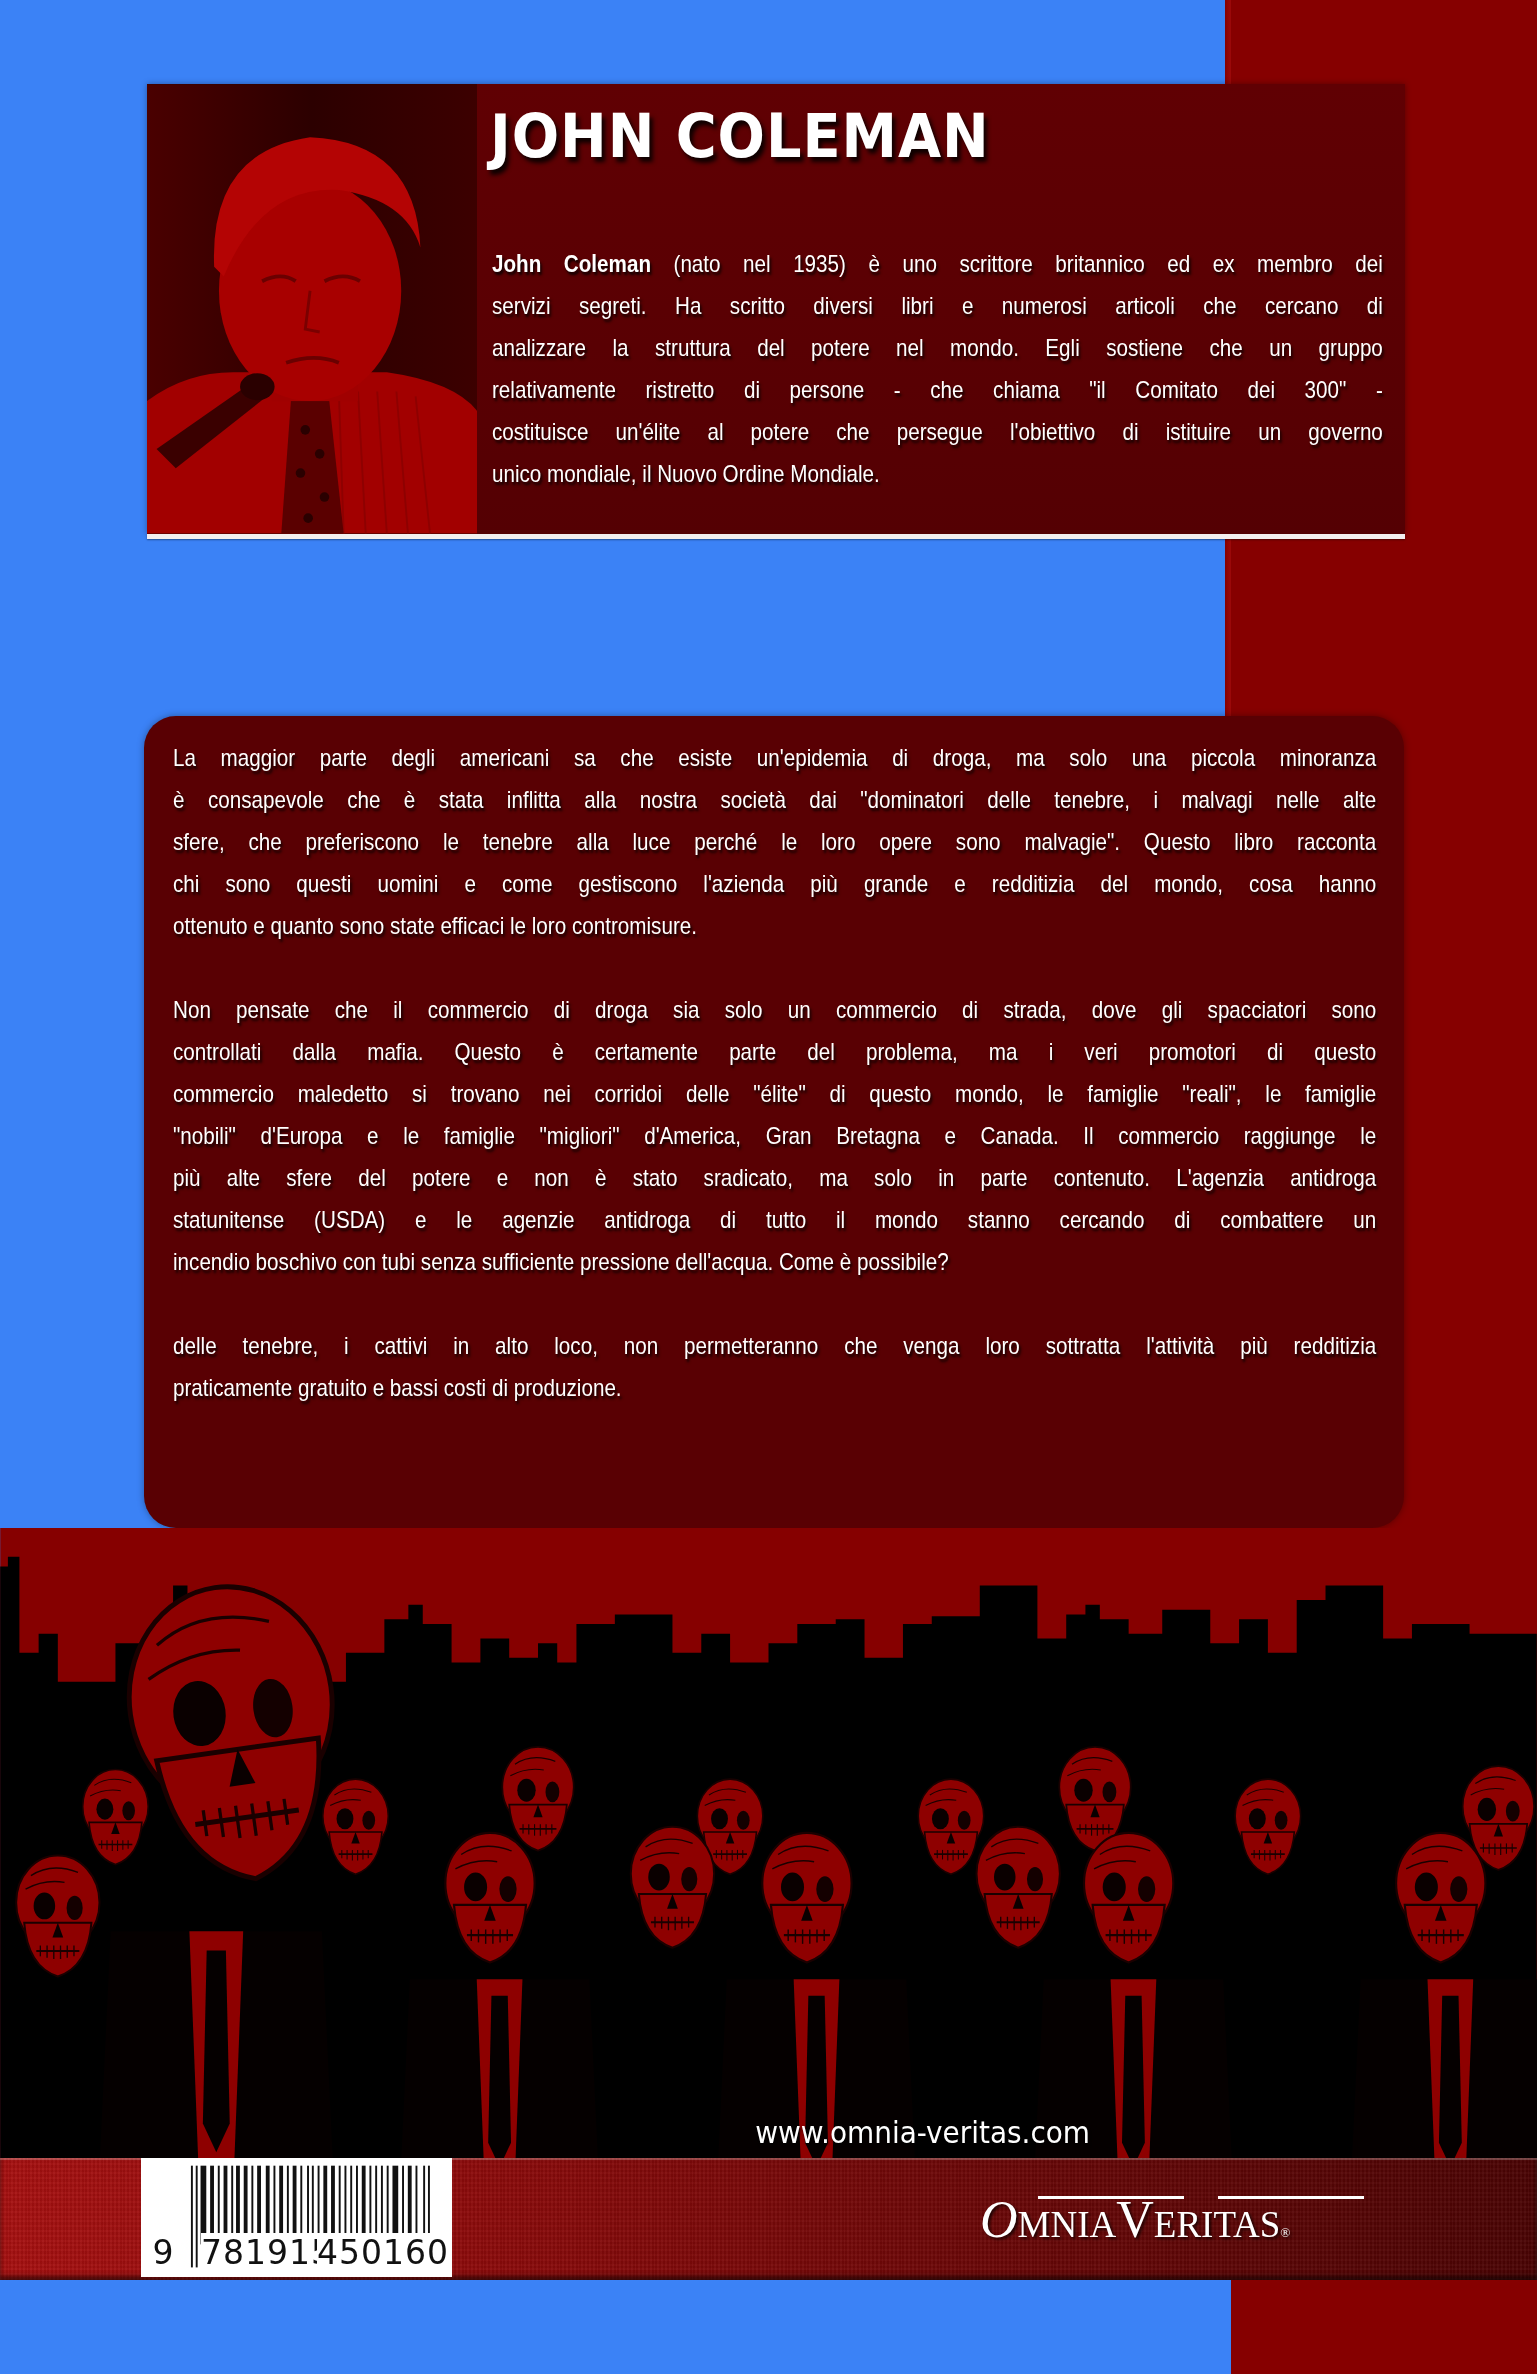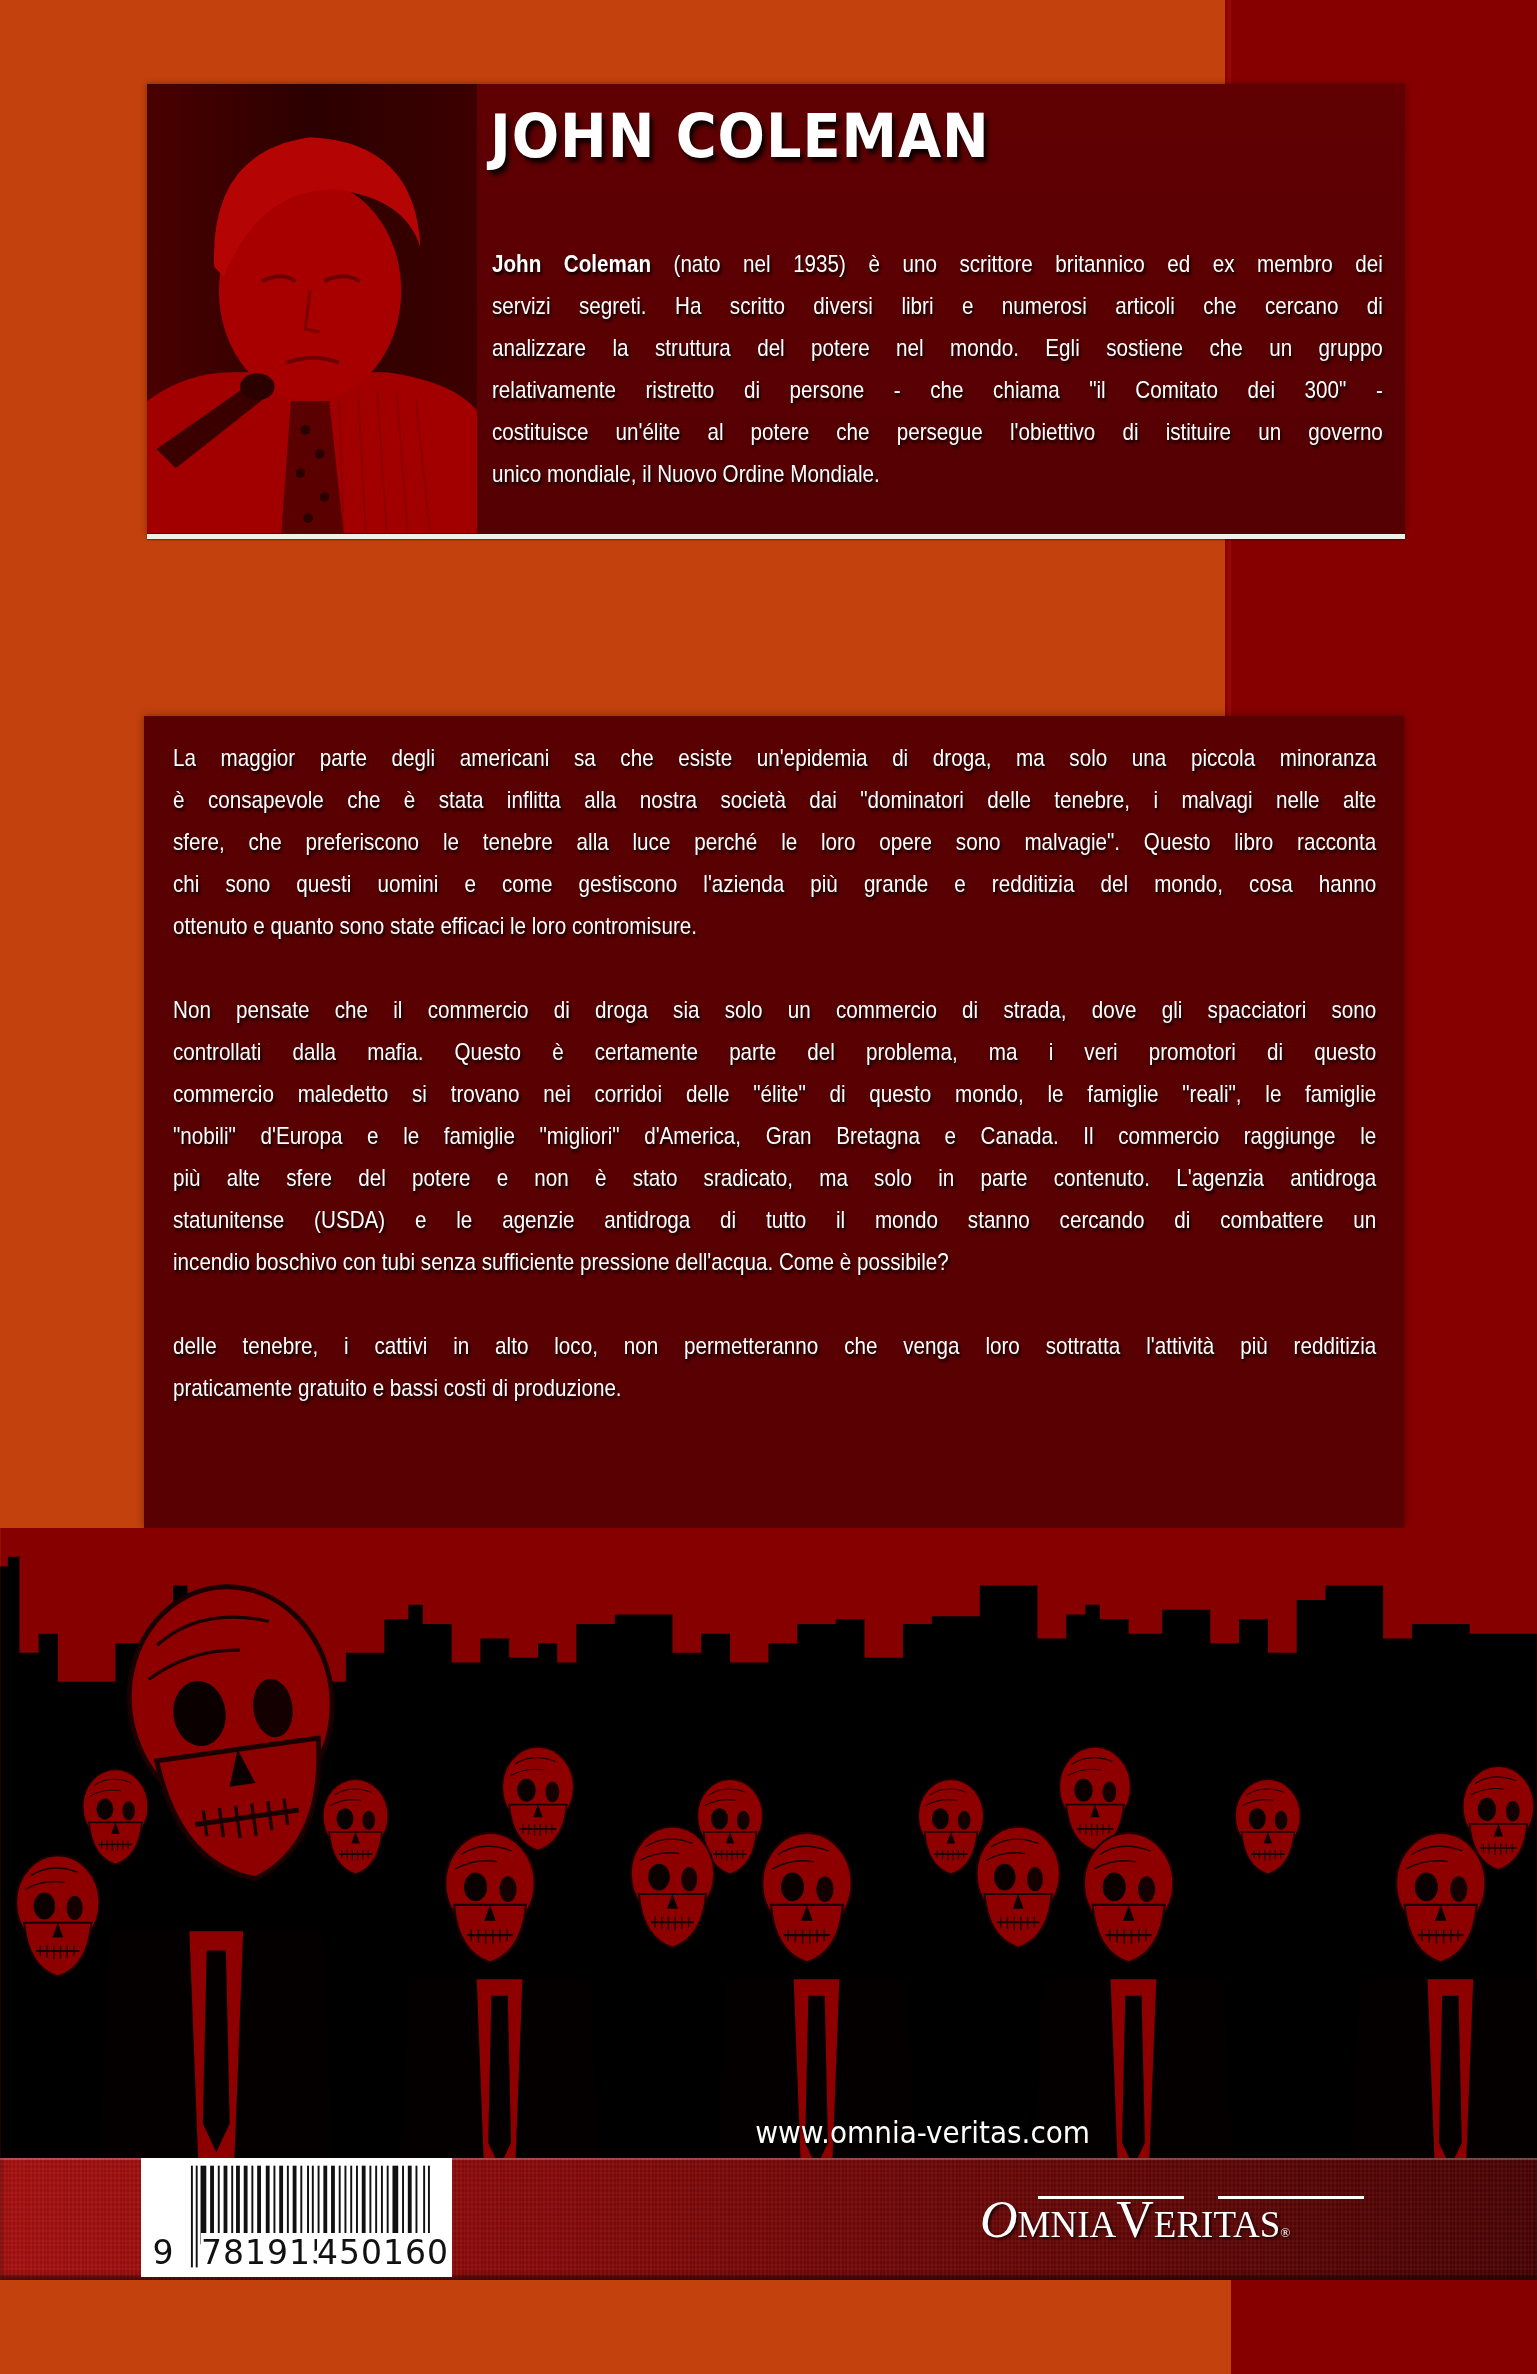--- a/index.html
+++ b/index.html
@@ -1,19 +1,19 @@
 <!DOCTYPE html>
 <html><head>
 <meta charset="utf-8">
 <style>
   * { box-sizing: border-box; margin: 0; padding: 0; }
   html, body { width: 1537px; height: 2375px; background: #860000; overflow: hidden; }
   body { position: relative; font-family: "Liberation Sans", sans-serif; color: #fff; }
 
-  .page { position: absolute; left: 0; top: 0; width: 1231px; height: 2375px; background: #c2410c; padding-left: 30px; }
+  .page { position: absolute; left: 0; top: 0; width: 1231px; height: 2375px; background: #3b82f6; padding-left: 30px; }
   .edge-right { position: absolute; right: 0; top: 0; width: 5.8px; height: 2158px; background: linear-gradient(90deg, #860000, #9c0a0a); }
 
   
   .author-panel { position: absolute; left: 147px; top: 84px; width: 1258px; height: 450px; background: #5a0003; box-shadow: 0 0 5.8px rgba(0,0,0,.35); }
   .author-photo { position: absolute; left: 0; top: 0; width: 330px; height: 450px; overflow: hidden; background: linear-gradient(90deg,#3a0000 0%, #2a0000 50%, #3a0000 100%); }
   .author-photo svg { width: 100%; height: 100%; display: block; }
   .author-text { position: absolute; left: 330px; top: 0; right: 0; bottom: 0; background: linear-gradient(180deg,#600003,#540003); }
   .author-name { position: absolute; left: 13.4px; top: 17.3px; font-family: "DejaVu Sans", sans-serif; font-weight: bold; font-size: 60px; letter-spacing: 1px; color: #fff; text-shadow: 3.8px 4.8px 4.8px rgba(0,0,0,.85); transform: scaleX(0.93); transform-origin: left; white-space: nowrap; }
   .bio { position: absolute; left: 15.4px; top: 159px; width: 893px; font-size: 24px; line-height: 42px; color: #fff; text-shadow: 1.9px 2.9px 2.9px rgba(0,0,0,.9); }
   .bio .line { display: block; text-align: justify; text-align-last: justify; white-space: nowrap; height: 42px; }
@@ -22,21 +22,21 @@
   .bio .line.last .inner { text-align-last: left; }
   .bio b { font-weight: bold; }
 
   .divider { position: absolute; left: 147px; top: 534px; width: 1258px; height: 4.8px; background: #f3eeee; box-shadow: 0 1px 1.9px rgba(0,0,0,.4); }
 
   
   .book-title { position: absolute; left: 0; width: 1537px; top: 594px; text-align: center; font-family: "DejaVu Sans", sans-serif; font-weight: bold; font-size: 44px; letter-spacing: 1px; color: #fff; text-shadow: 3.8px 4.8px 4.8px rgba(0,0,0,.8); white-space: nowrap; }
   .book-title span { display: inline-block; transform: scaleX(0.88); }
 
   
-  .desc-panel { position: absolute; left: 144px; top: 716px; width: 1260px; height: 812px; background: #590003; box-shadow: 0 0 7.7px rgba(0,0,0,.35); }
+  .desc-panel { position: absolute; left: 144px; top: 716px; width: 1260px; height: 812px; background: #590003; box-shadow: 0 0 7.7px rgba(0,0,0,.35); border-radius: 32px; }
   .desc { position: absolute; left: 29px; top: 21px; width: 1203px; font-size: 24px; line-height: 42px; color: #fff; text-shadow: 1.9px 2.9px 2.9px rgba(0,0,0,.9); }
   .para { margin-bottom: 42px; }
   .desc .line { display: block; height: 42px; white-space: nowrap; overflow: visible; }
   .desc .line .inner { display: inline-block; transform: scaleX(0.86); transform-origin: left; width: 116.3%; text-align: justify; text-align-last: justify; }
   .desc .line.last .inner { text-align-last: left; }
 
   
   .illustration { position: absolute; left: 0; top: 1528px; width: 1537px; height: 630px; overflow: hidden; }
   .illustration svg { display: block; }
 

